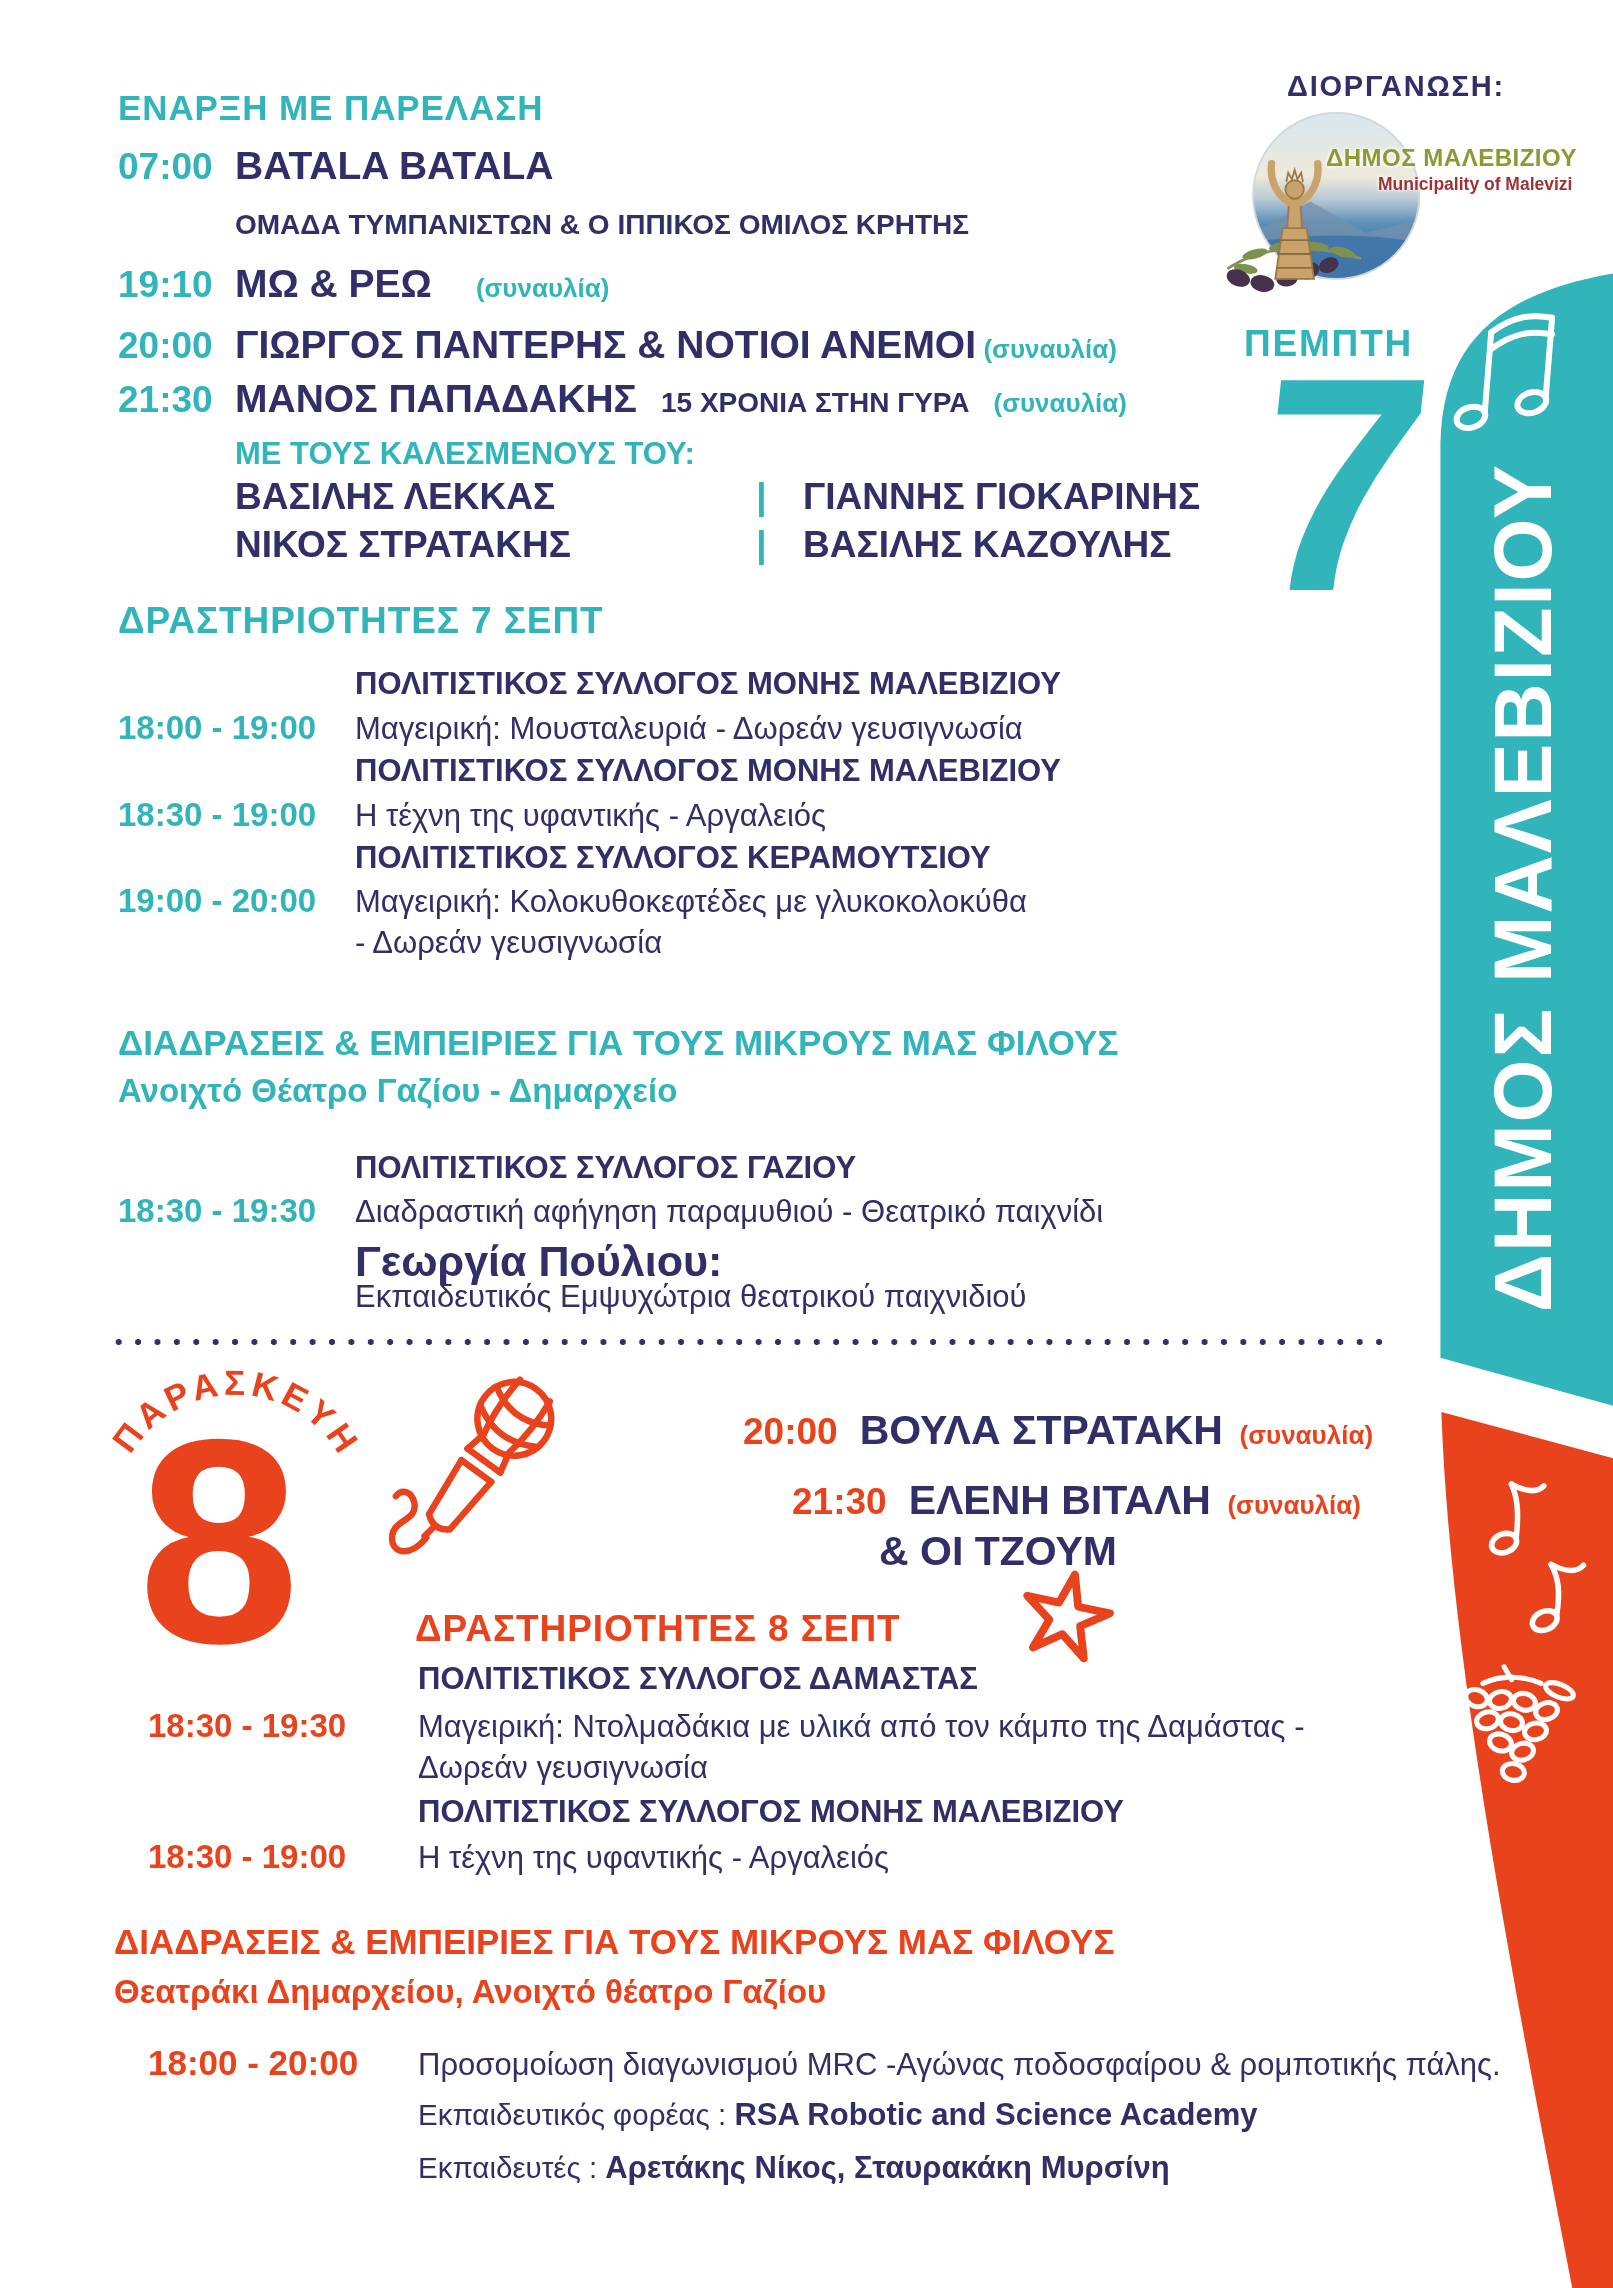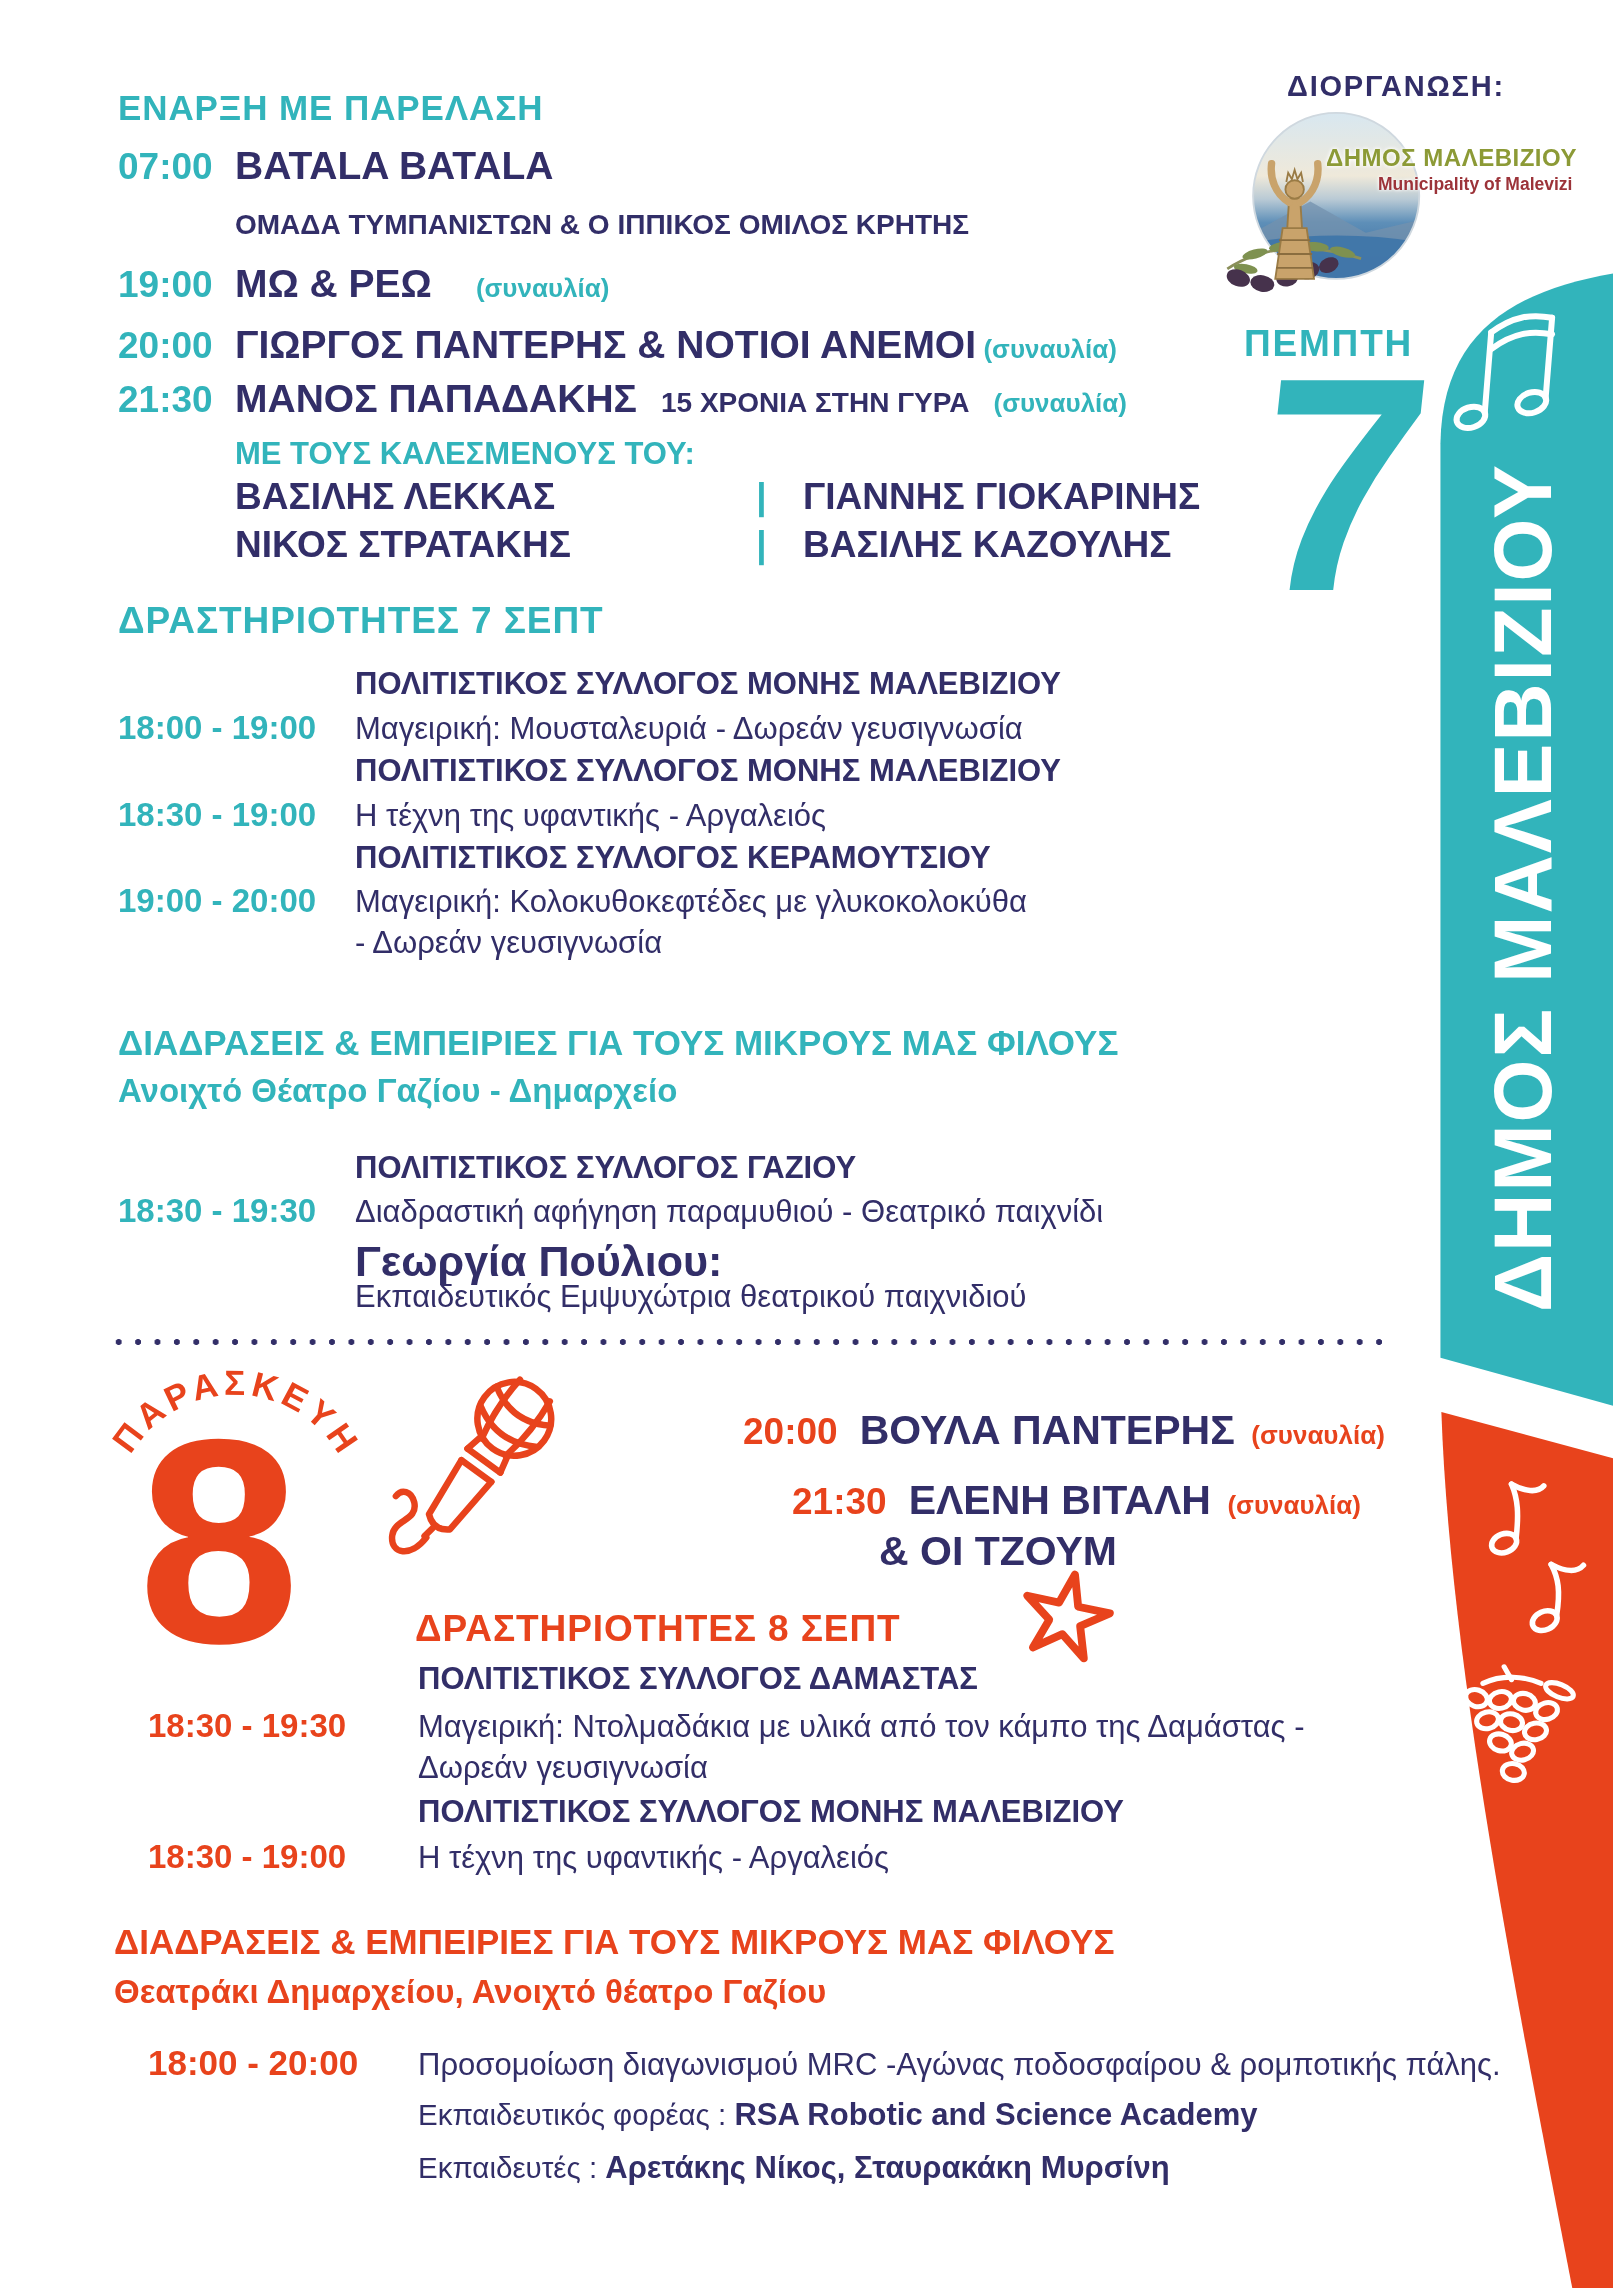--- a/index.html
+++ b/index.html
@@ -191,21 +191,21 @@
 <div class="abs content vertical-banner-text">ΔΗΜΟΣ ΜΑΛΕΒΙΖΙΟΥ</div>
 
 <div class="abs content intro">ΕΝΑΡΞΗ ΜΕ ΠΑΡΕΛΑΣΗ</div>
 
 <div class="abs content t-row" style="top:144px">
   <span class="time">07:00</span><span>BATALA BATALA</span>
 </div>
 <div class="abs content subtitle" style="top:209px">ΟΜΑΔΑ ΤΥΜΠΑΝΙΣΤΩΝ &amp; Ο ΙΠΠΙΚΟΣ ΟΜΙΛΟΣ ΚΡΗΤΗΣ</div>
 
 <div class="abs content t-row" style="top:262px">
-  <span class="time">19:00</span><span>ΜΩ &amp; ΡΕΩ</span><span class="note g-wide">(συναυλία)</span>
+  <span class="time">19:10</span><span>ΜΩ &amp; ΡΕΩ</span><span class="note g-wide">(συναυλία)</span>
 </div>
 
 <div class="abs content t-row" style="top:323px">
   <span class="time">20:00</span><span>ΓΙΩΡΓΟΣ ΠΑΝΤΕΡΗΣ &amp; ΝΟΤΙΟΙ ΑΝΕΜΟΙ</span><span class="note g-tight">(συναυλία)</span>
 </div>
 
 <div class="abs content t-row" style="top:377px">
   <span class="time">21:30</span><span>ΜΑΝΟΣ ΠΑΠΑΔΑΚΗΣ</span><span class="extra g-mid">15 ΧΡΟΝΙΑ ΣΤΗΝ ΓΥΡΑ</span><span class="note g-mid">(συναυλία)</span>
 </div>
 
@@ -244,21 +244,21 @@
   <span class="a-time">18:30 - 19:30</span><span>Διαδραστική αφήγηση παραμυθιού - Θεατρικό παιχνίδι</span>
 </div>
 <div class="abs content person" style="top:1237px">Γεωργία Πούλιου:</div>
 <div class="abs content role" style="top:1279px">Εκπαιδευτικός Εμψυχώτρια θεατρικού παιχνιδιού</div>
 
 <div class="abs content dotline"></div>
 
 <div class="abs content big8">8</div>
 
 <div class="abs content f-ev" style="left:743px;top:1407px">
-  <span class="time">20:00</span><span>ΒΟΥΛΑ ΠΑΝΤΕΡΗΣ</span><span class="note">(συναυλία)</span>
+  <span class="time">20:00</span><span>ΒΟΥΛΑ ΣΤΡΑΤΑΚΗ</span><span class="note">(συναυλία)</span>
 </div>
 <div class="abs content f-ev" style="left:792px;top:1477px">
   <span class="time">21:30</span><span>ΕΛΕΝΗ ΒΙΤΑΛΗ</span><span class="note">(συναυλία)</span>
 </div>
 <div class="abs content f-ev2" style="top:1528px">&amp; ΟΙ ΤΖΟΥΜ</div>
 
 <div class="abs content sec-title-red" style="top:1608px">ΔΡΑΣΤΗΡΙΟΤΗΤΕΣ 8 ΣΕΠΤ</div>
 
 <div class="abs content f-org" style="top:1661px">ΠΟΛΙΤΙΣΤΙΚΟΣ ΣΥΛΛΟΓΟΣ ΔΑΜΑΣΤΑΣ</div>
 <div class="abs content f-row" style="top:1707px">

